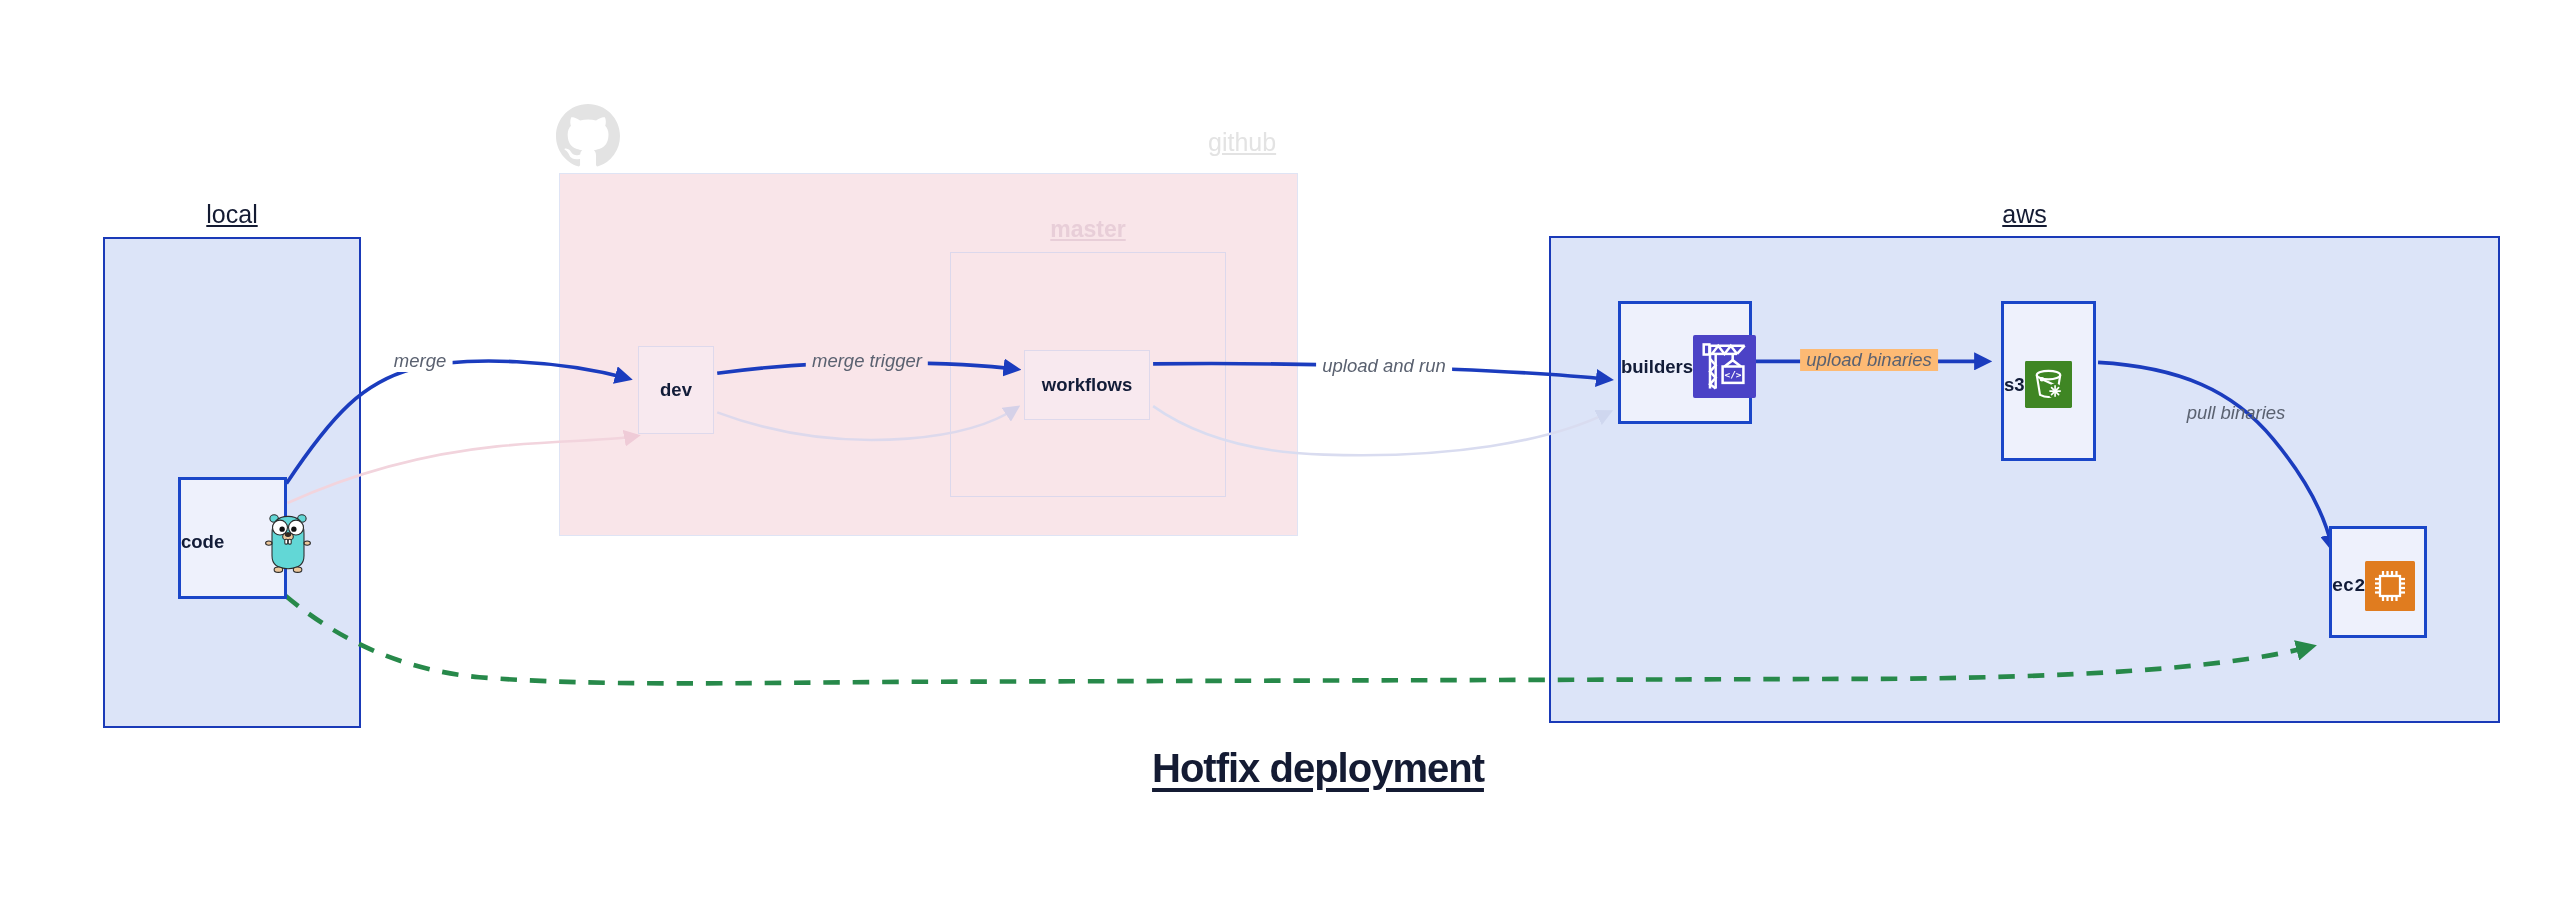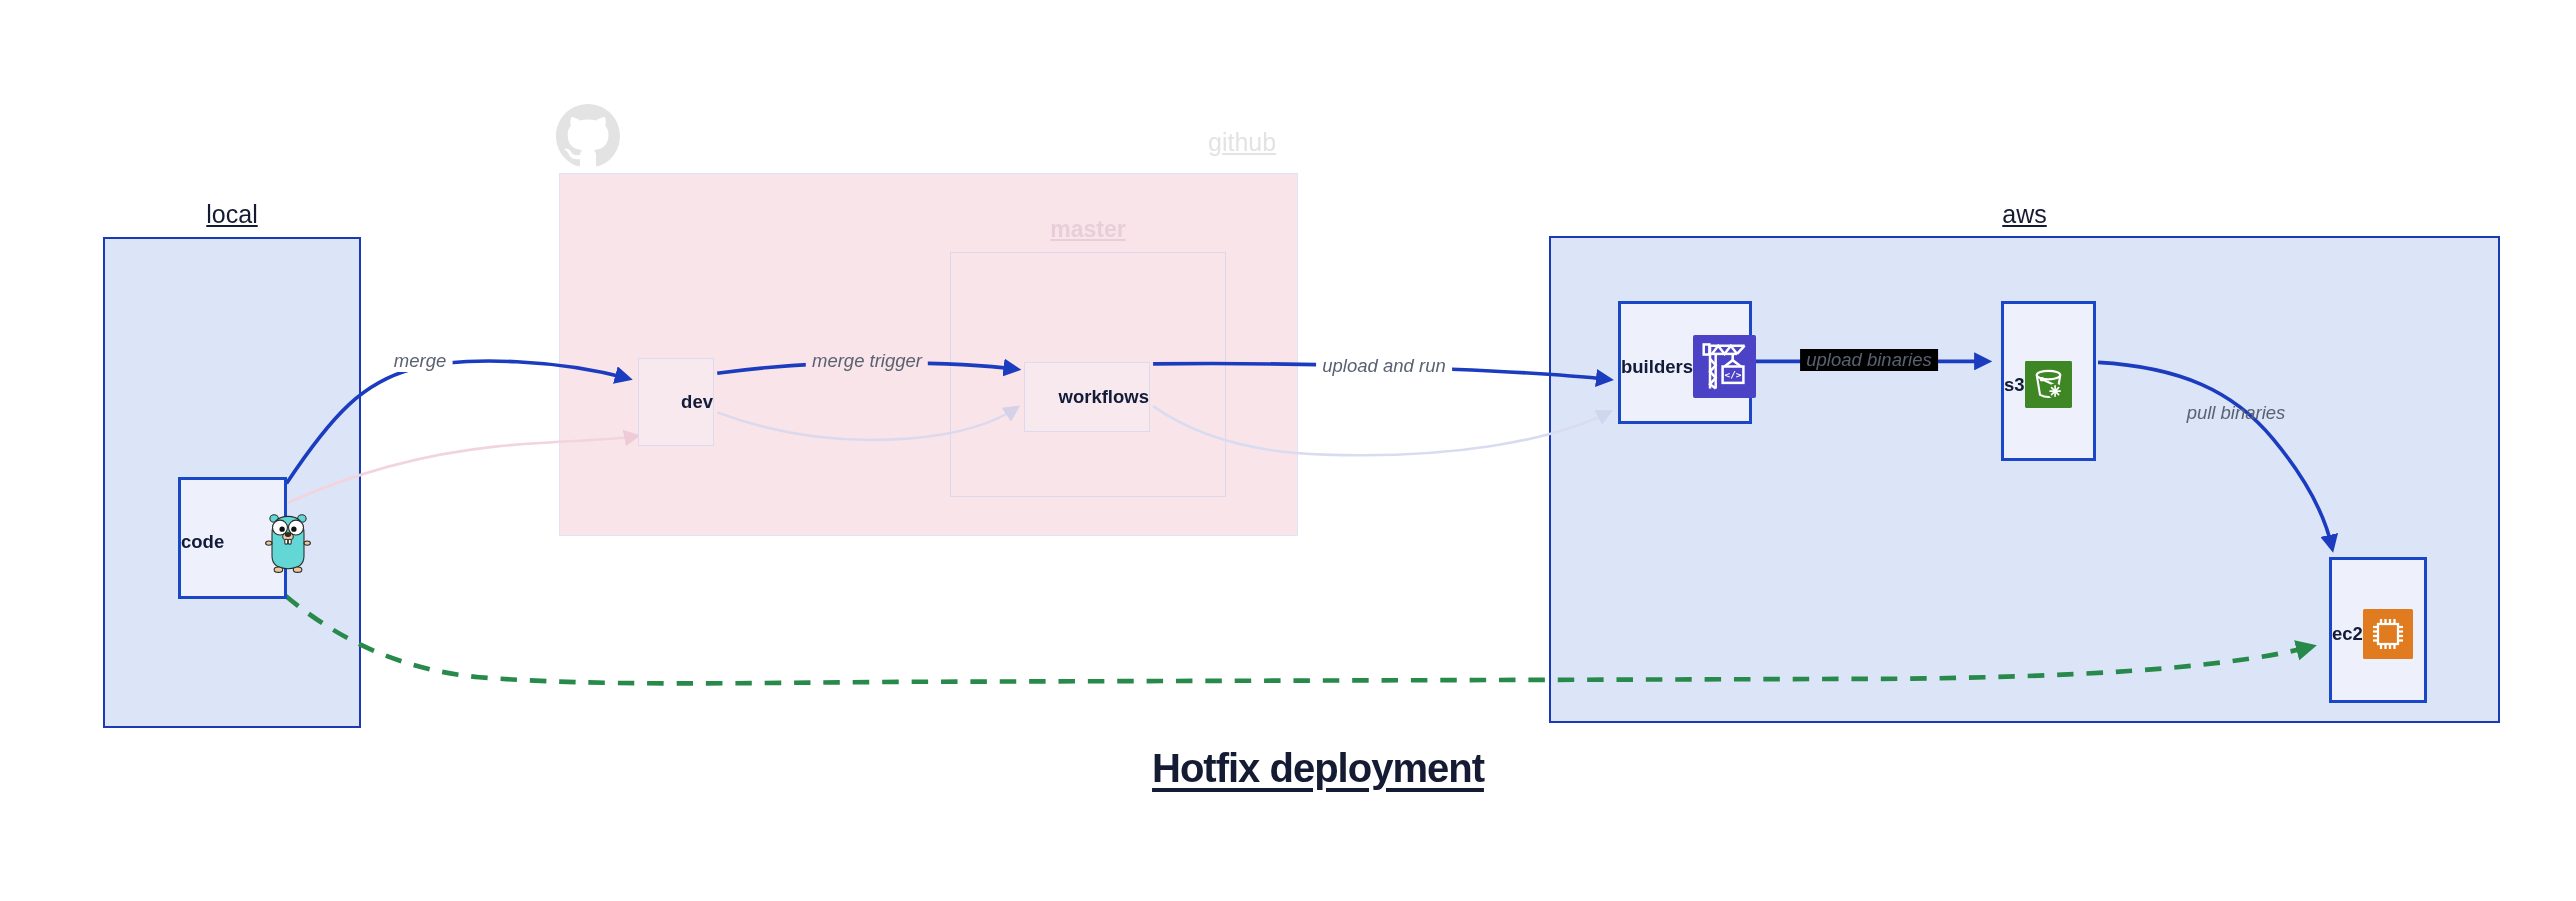--- a/index.html
+++ b/index.html
@@ -19,31 +19,31 @@
 
   
   #edges{position:absolute;left:0;top:0;z-index:2;}
 
   
   .node{position:absolute;box-sizing:border-box;z-index:3;
         background:#eef1fc;border:3.1px solid #1a46c8;
         display:flex;flex-direction:row;align-items:center;}
   .node .nlabel{font-weight:bold;font-size:18.5px;color:#121c38;margin-top:8.2px;}
   .node .icon-wrap{margin-top:9.3px;}
-  .node-faded{background:#f8e9ef;border:1.5px solid #ded9ec;justify-content:flex-end;margin-top:12px;}
+  .node-faded{background:#f8e9ef;border:1.5px solid #ded9ec;justify-content:center;}
   .node-faded .nlabel{margin-top:0;}
   .nlabel-dev{color:#e4cdd8;}
   .nlabel-workflows{color:#dcd6e6;}
 
   
   .elabel{position:absolute;font-style:italic;font-size:18.5px;color:#5a6170;
           transform:translate(-50%,-50%);padding:0 6.2px;white-space:nowrap;z-index:4;}
   .elabel-on-white{background:#ffffff;}
   .elabel-on-pink{background:#f9e5e9;}
-  .elabel-on-blue{background:#000000;}
+  .elabel-on-blue{background:#fdba74;}
   .elabel-transparent{background:transparent;}
 
   
   .octocat{position:absolute;z-index:1;}
 
   
   .title-row{position:absolute;left:0;top:746px;width:100%;text-align:center;z-index:4;}
   .title-text{font-size:40px;font-weight:600;letter-spacing:-1px;color:#141b33;
               text-decoration:underline;text-decoration-thickness:4.1px;text-underline-offset:6.2px;margin-left:32px;}
 </style>
@@ -172,21 +172,21 @@
         <g stroke="#ffffff" stroke-width="3.5" stroke-linecap="round">
           <line x1="53" y1="64" x2="75" y2="64"></line>
           <line x1="64" y1="53" x2="64" y2="75"></line>
           <line x1="56.5" y1="56.5" x2="71.5" y2="71.5"></line>
           <line x1="56.5" y1="71.5" x2="71.5" y2="56.5"></line>
         </g>
       </svg>
     </div>
   </div>
 
-  <div class="node" style="left:2329px;top:557px;width:98px;height:146px;">
+  <div class="node" style="left:2329px;top:526px;width:98px;height:112px;font-family:Liberation Mono, monospace;">
     <div class="nlabel">ec2</div>
     <div class="icon-wrap">
       <svg width="50" height="50" viewBox="0 0 100 100">
         <rect x="0" y="0" width="100" height="100" rx="3" fill="#e07c1f"></rect>
         <g stroke="#ffffff" stroke-width="4.5" fill="none">
           <rect x="30" y="30" width="40" height="40"></rect>
           <line x1="36" y1="20" x2="36" y2="30"></line>
             <line x1="45" y1="20" x2="45" y2="30"></line>
           <line x1="54" y1="20" x2="54" y2="30"></line>
             <line x1="63" y1="20" x2="63" y2="30"></line>

